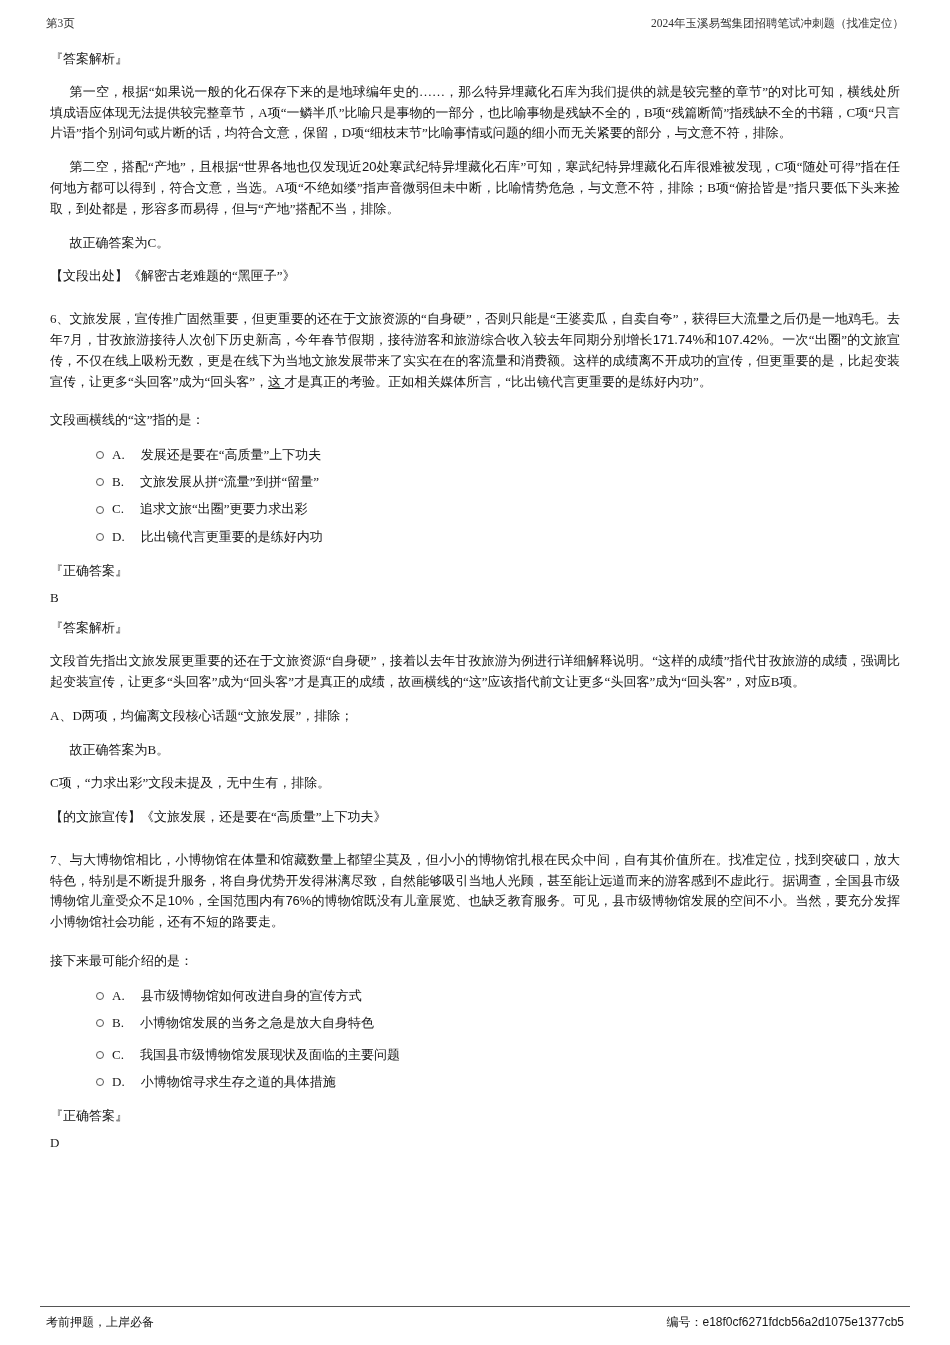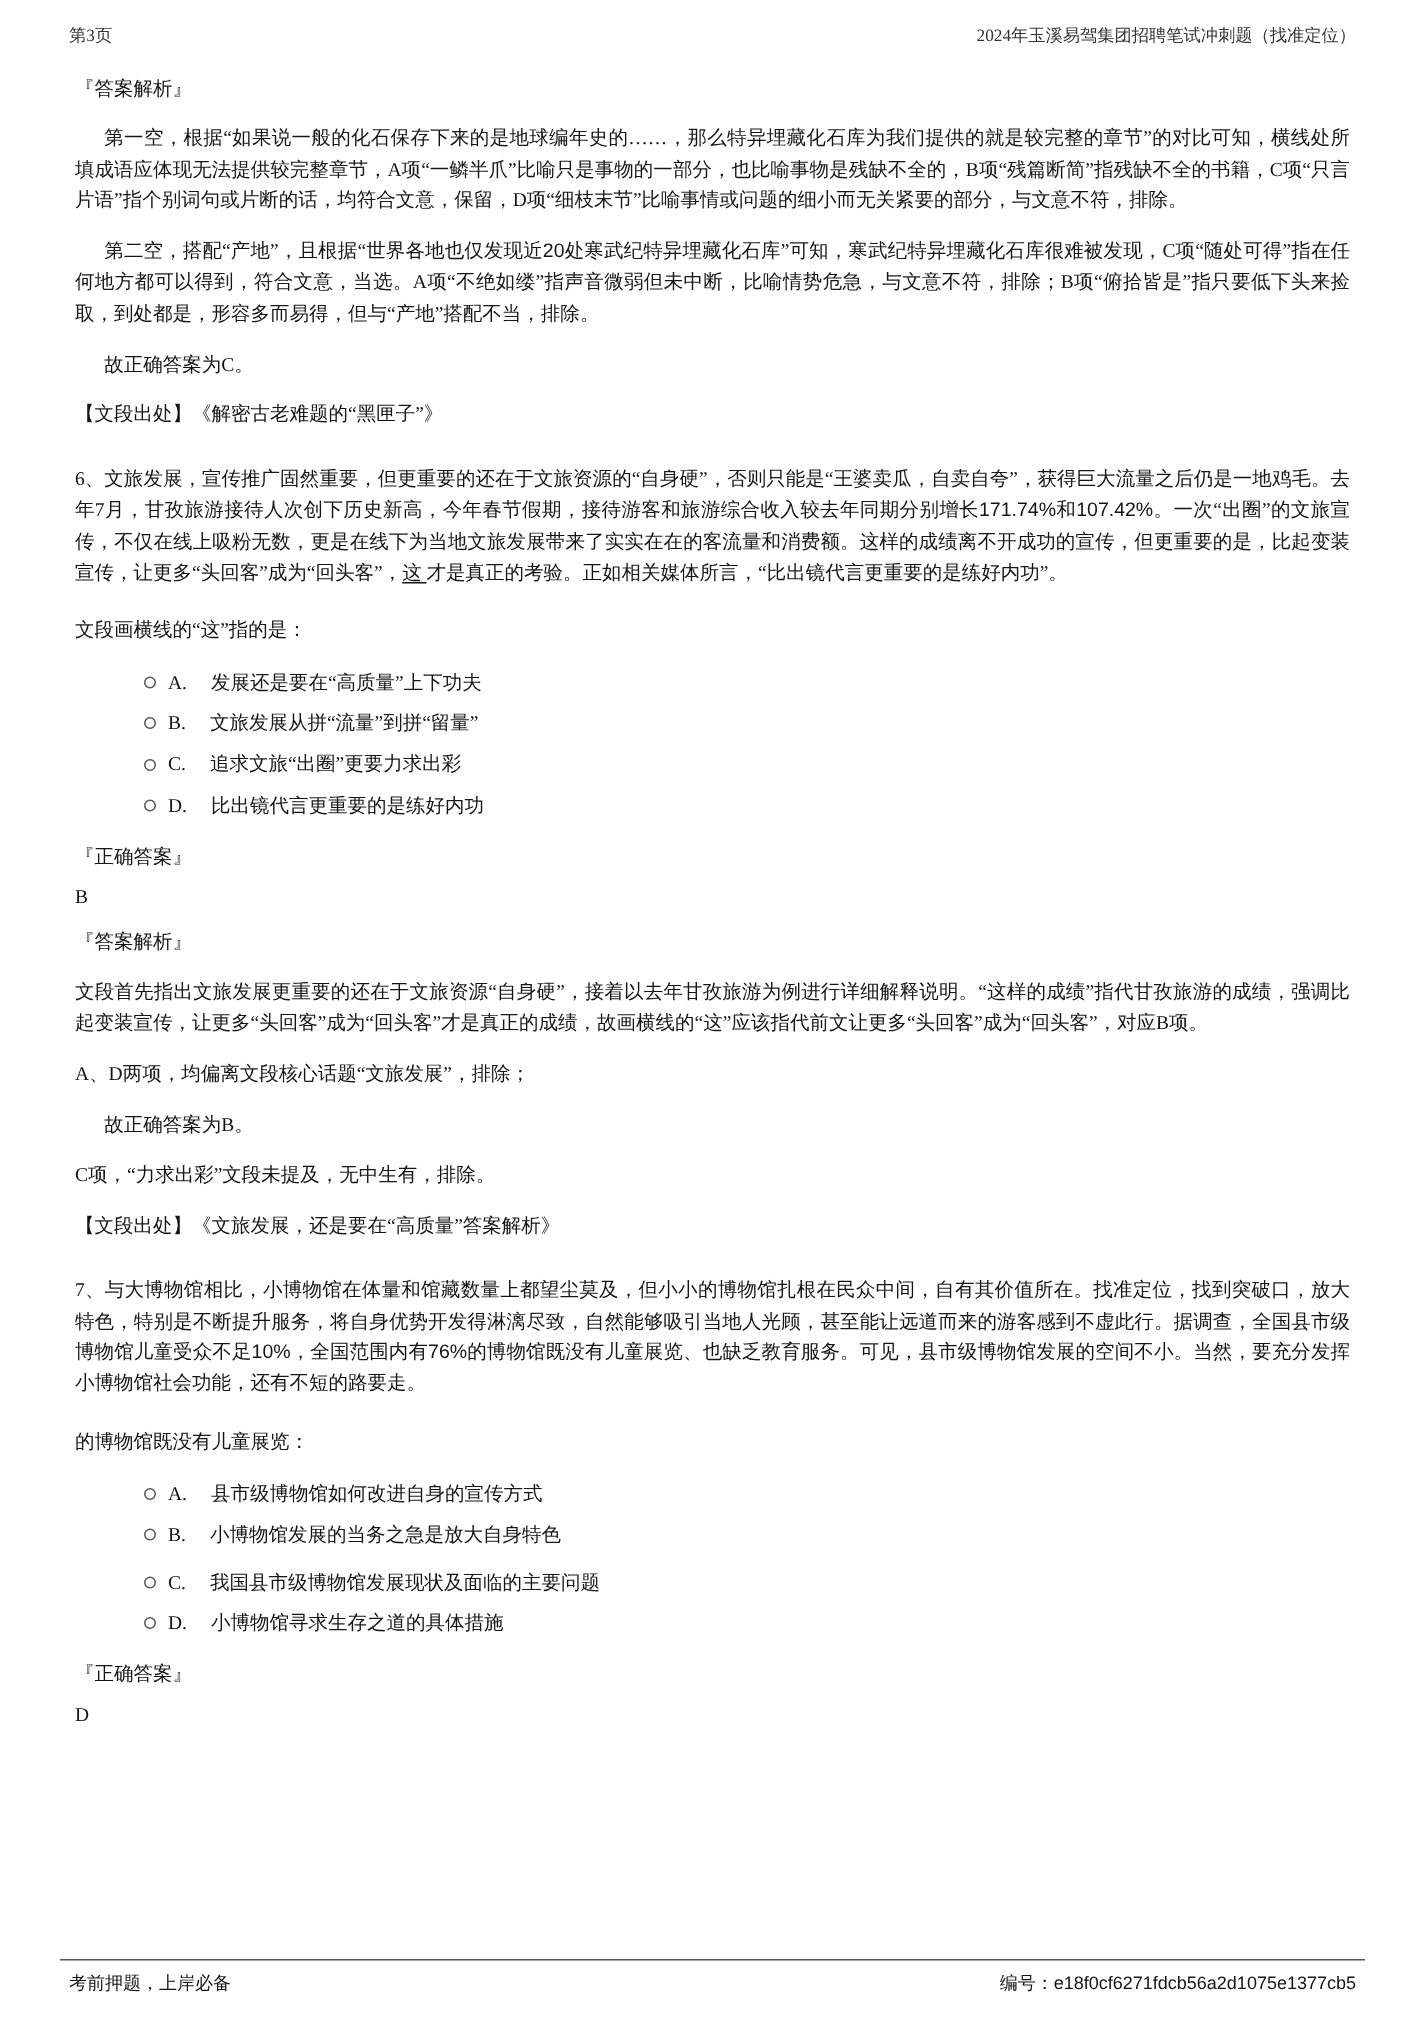--- a/index.html
+++ b/index.html
@@ -105,25 +105,25 @@
 
     <div class="label answer-heading">『正确答案』</div>
     <div class="answer-value">B</div>
 
     <div class="label">『答案解析』</div>
 
     <p class="para">文段首先指出文旅发展更重要的还在于文旅资源“自身硬”，接着以去年甘孜旅游为例进行详细解释说明。“这样的成绩”指代甘孜旅游的成绩，强调比起变装宣传，让更多“头回客”成为“回头客”才是真正的成绩，故画横线的“这”应该指代前文让更多“头回客”成为“回头客”，对应B项。</p>
     <p class="para">A、D两项，均偏离文段核心话题“文旅发展”，排除；</p>
     <p class="para indent">故正确答案为B。</p>
     <p class="para">C项，“力求出彩”文段未提及，无中生有，排除。</p>
-    <p class="para">【文段出处】《文旅发展，还是要在“高质量”答案解析》</p>
+    <p class="para">【的文旅宣传】《文旅发展，还是要在“高质量”上下功夫》</p>
 
     <p class="para passage"><span>7、与大博物馆相比，小博物馆在体量和馆藏数量上都望尘莫及，但小小的博物馆扎根在民众中间，自有其价值所在。找准定位，找到突破口，放大特色，特别是不断提升服务，将自身优势开发得淋漓尽致，自然能够吸引当地人光顾，甚至能让远道而来的游客感到不虚此行。据调查，全国县市级博物馆儿童受众不足</span><b class="num">10%</b><span>，全国范围内有</span><b class="num">76%</b><span>的博物馆既没有儿童展览、也缺乏教育服务。可见，县市级博物馆发展的空间不小。当然，要充分发挥小博物馆社会功能，还有不短的路要走。</span></p>
 
-    <p class="para stem">的博物馆既没有儿童展览：</p>
+    <p class="para stem">接下来最可能介绍的是：</p>
 
     <div class="options">
       <div class="option">
         <span class="radio"></span>
         <span class="letter">A.</span>
         <span>县市级博物馆如何改进自身的宣传方式</span>
       </div>
       <div class="option">
         <span class="radio"></span>
         <span class="letter">B.</span>

